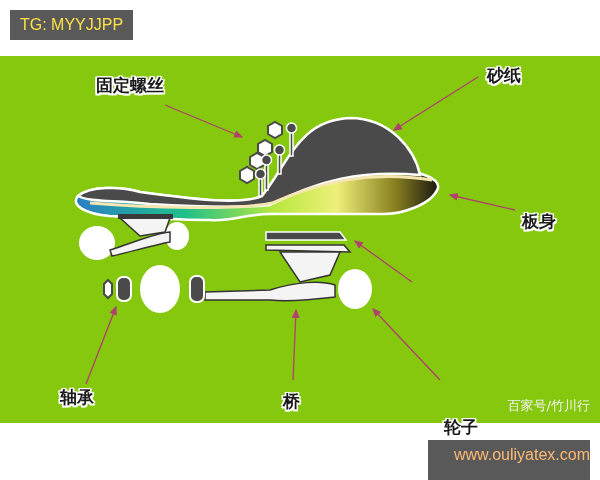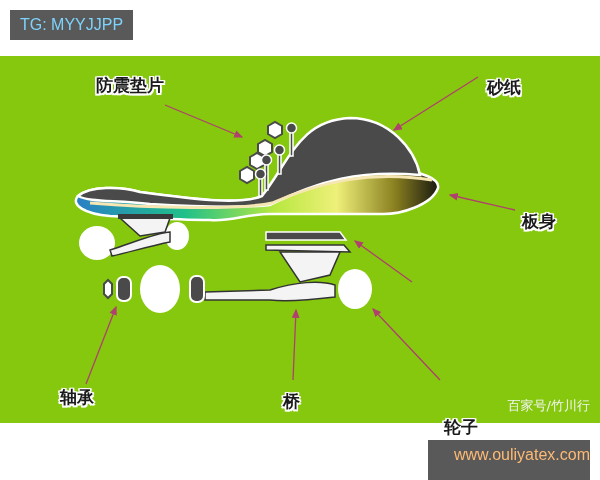--- a/index.html
+++ b/index.html
@@ -1,17 +1,17 @@
 <!DOCTYPE html>
 <html><head>
 <meta charset="utf-8">
 <style>
   html,body{margin:0;padding:0;}
   body{width:600px;height:480px;background:#ffffff;position:relative;overflow:hidden;font-family:"DejaVu Sans",sans-serif;}
-  .tag{position:absolute;left:10px;top:10px;height:30px;padding:0 10px;background:#595959;color:#7dd3fc;font-family:"Liberation Sans",sans-serif;font-size:16px;line-height:30px;}
+  .tag{position:absolute;left:10px;top:10px;height:30px;padding:0 10px;background:#595959;color:#fde047;font-family:"Liberation Sans",sans-serif;font-size:16px;line-height:30px;}
   .panel{position:absolute;left:0;top:56px;width:600px;height:367px;background:#86c80e;}
   .panel svg{position:absolute;left:0;top:0;}
   .lbl{position:absolute;font-family:"DejaVu Sans",sans-serif;font-weight:bold;font-size:17px;color:#1a1a1a;
        text-shadow:-1.5px -1.5px 0 #fff,1.5px -1.5px 0 #fff,-1.5px 1.5px 0 #fff,1.5px 1.5px 0 #fff,0 1.5px 0 #fff,0 -1.5px 0 #fff,1.5px 0 0 #fff,-1.5px 0 0 #fff;white-space:nowrap;}
   .wm{position:absolute;right:10px;bottom:8px;font-size:13px;color:#f4f4f4;font-family:"DejaVu Sans",sans-serif;}
   .url{position:absolute;left:428px;top:440px;width:162px;height:42px;background:#595959;color:#fdba74;font-family:"Liberation Sans",sans-serif;font-size:16px;line-height:30px;text-align:right;}
 </style>
 </head>
 <body>
 
@@ -82,22 +82,22 @@
       <line x1="165" y1="105" x2="242" y2="137"></line>
       <line x1="478" y1="77" x2="394" y2="130"></line>
       <line x1="515" y1="210" x2="450" y2="195"></line>
       <line x1="412" y1="282" x2="355" y2="241"></line>
       <line x1="86" y1="384" x2="116" y2="307"></line>
       <line x1="293" y1="380" x2="296" y2="310"></line>
       <line x1="440" y1="380" x2="373" y2="309"></line>
     </g>
   </svg>
 
-  <span class="lbl" style="left:96px;top:18px;">防震垫片</span>
-  <span class="lbl" style="left:487px;top:20px;">砂纸</span>
+  <span class="lbl" style="left:96px;top:18px;">固定螺丝</span>
+  <span class="lbl" style="left:487px;top:8px;">砂纸</span>
   <span class="lbl" style="left:522px;top:154px;">板身</span>
   <span class="lbl" style="left:60px;top:330px;">轴承</span>
   <span class="lbl" style="left:283px;top:334px;">桥</span>
   <span class="lbl" style="left:444px;top:328px;margin-top:32px;">轮子</span>
   <span class="wm">百家号/竹川行</span>
 </div>
 
 <div class="url">www.ouliyatex.com</div>
 
 </body></html>

